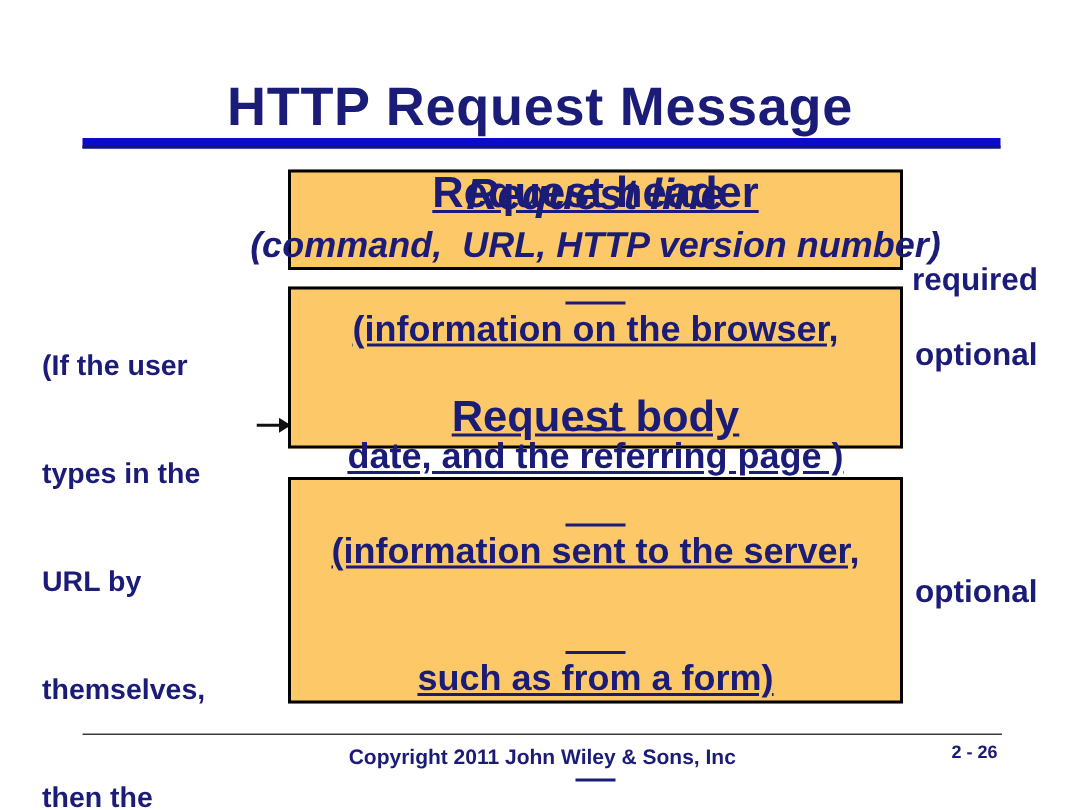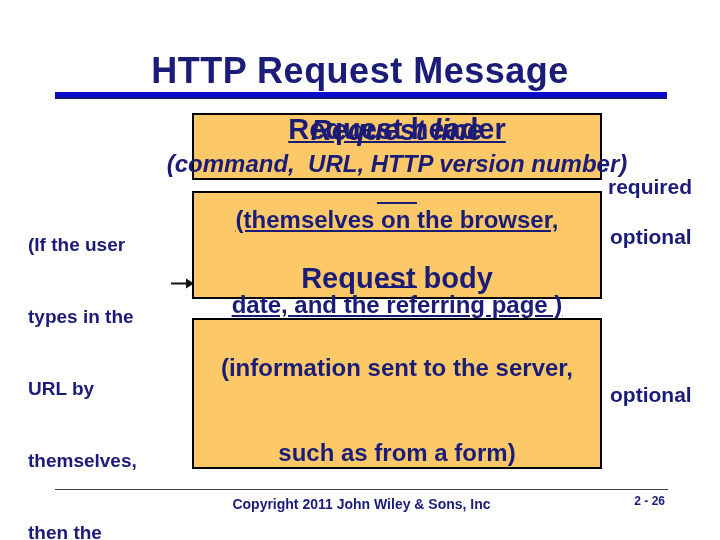--- a/index.html
+++ b/index.html
@@ -36,21 +36,21 @@
     position:absolute;left:192px;width:410px;
     box-sizing:border-box;
     background:var(--box-fill);
     border:2px solid var(--box-border);
     display:flex;flex-direction:column;
     align-items:center;justify-content:center;
     text-align:center;
   }
   .box-request-line{top:113px;height:67px;font-style:italic;}
   .box-request-header{top:191px;height:108px;text-decoration:underline;}
-  .box-request-body{top:318px;height:151px;}
+  .box-request-body{top:318px;height:151px;text-decoration:underline;}
   .box-heading{
     font-size:29px;line-height:1.1;
     white-space:pre;
   }
   .box-sub{
     margin-top:3px;
     font-size:24px;line-height:1.18;
     white-space:pre;
   }
   .side-label{
@@ -106,21 +106,21 @@
   </svg>
 
   <div class="box box-request-line">
     <div class="box-heading">Request line</div>
     <div class="box-sub">(command,  URL, HTTP version number)</div>
   </div>
 
   <div class="box box-request-header">
     <div class="box-heading">Request header</div>
     <div class="box-sub">
-      <div>(themselves on the browser,</div>
+      <div>(information on the browser,</div>
       <div>date, and the referring page )</div>
     </div>
   </div>
 
   <div class="box box-request-body">
     <div class="box-heading">Request body</div>
     <div class="box-sub">
       <div>(information sent to the server,</div>
       <div>such as from a form)</div>
     </div>

